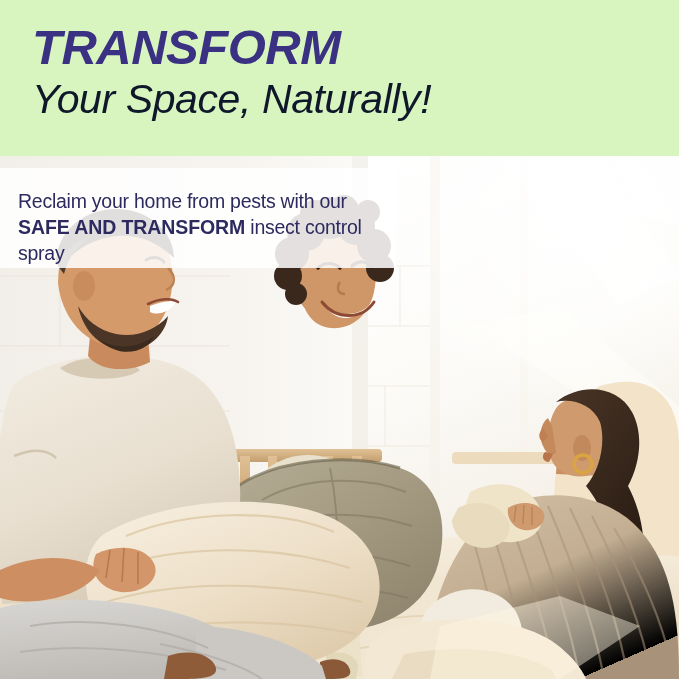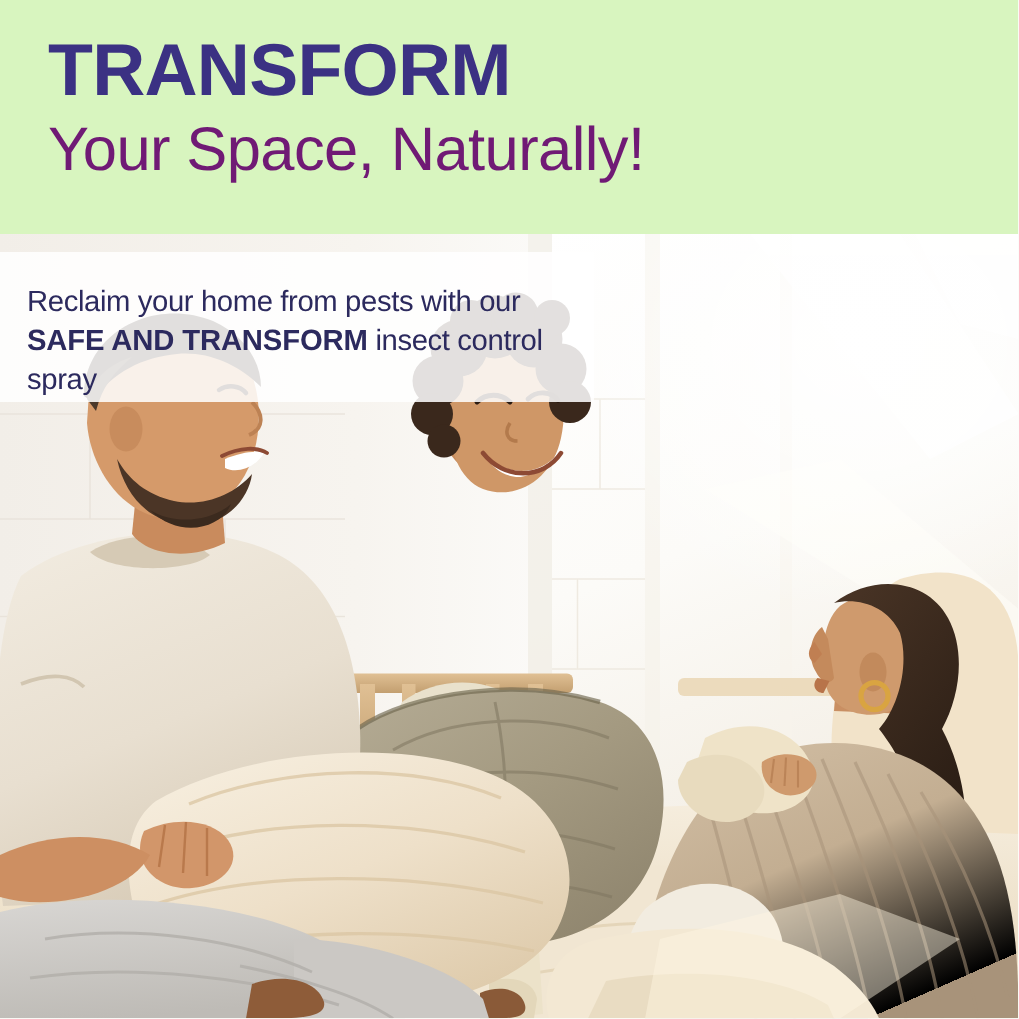--- a/index.html
+++ b/index.html
@@ -21,20 +21,21 @@
   
   .header-band {
     position: absolute;
     left: 0;
     top: 0;
     width: 679px;
     height: 156px;
     background: #d8f5bf;
     box-sizing: border-box;
     padding: 4px;
+    font-style: italic;
   }
   .headline {
     position: absolute;
     left: 32px;
     top: 19px;
     margin: 0;
     font-family: "Liberation Sans", sans-serif;
     font-weight: 700;
     font-size: 49px;
     line-height: 56px;
@@ -45,21 +46,21 @@
   .subhead {
     position: absolute;
     left: 32px;
     top: 74px;
     margin: 0;
     font-family: "Liberation Sans", sans-serif;
     font-weight: 400;
     font-size: 41px;
     line-height: 50px;
     letter-spacing: -0.4px;
-    color: #701a75;
+    color: #0f172a;
     white-space: nowrap;
     text-align: center;
   }
 
   
   .photo {
     position: absolute;
     left: 0;
     top: 156px;
     width: 679px;

